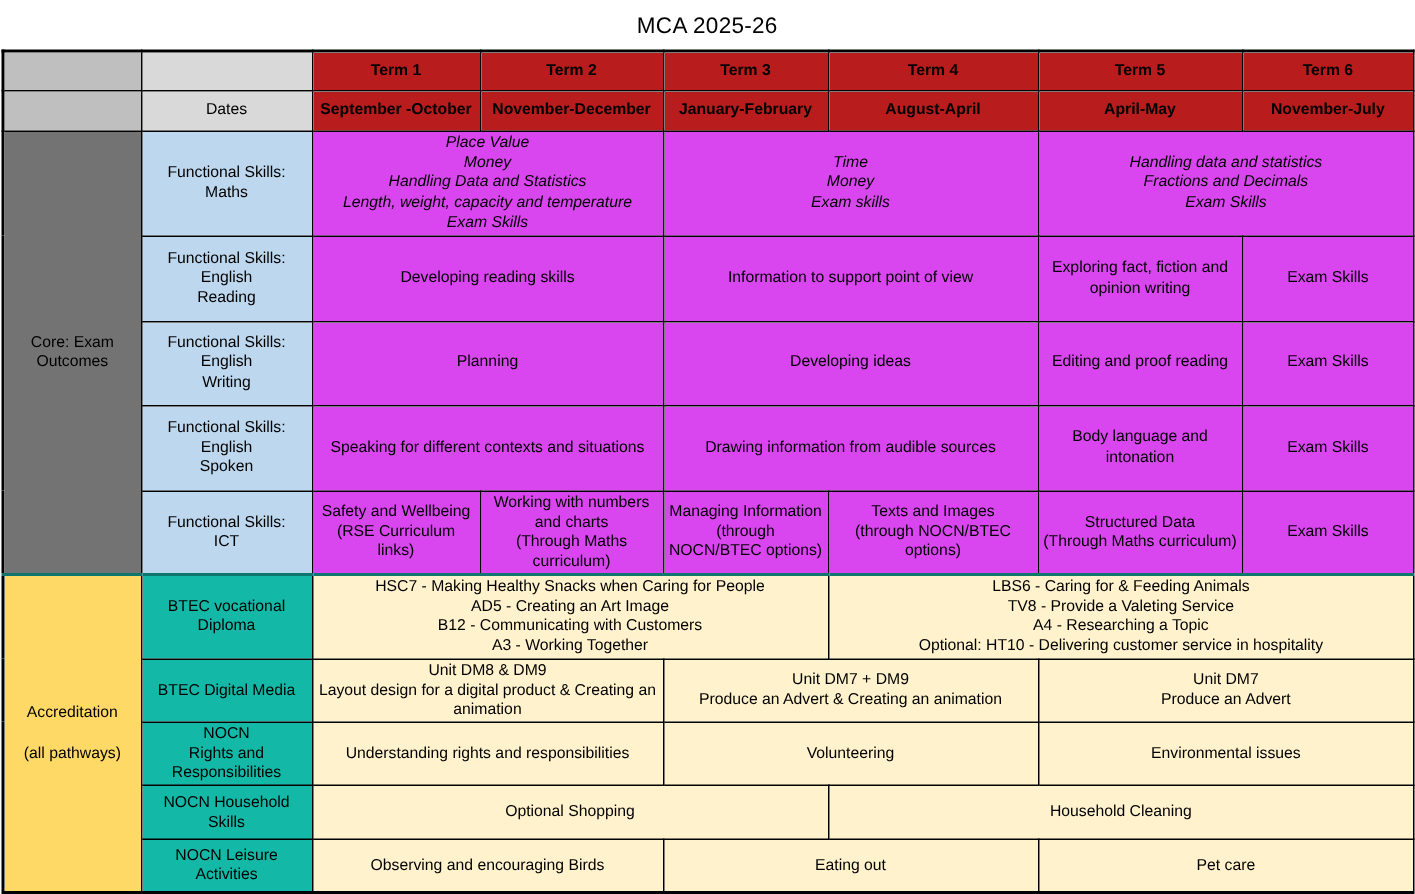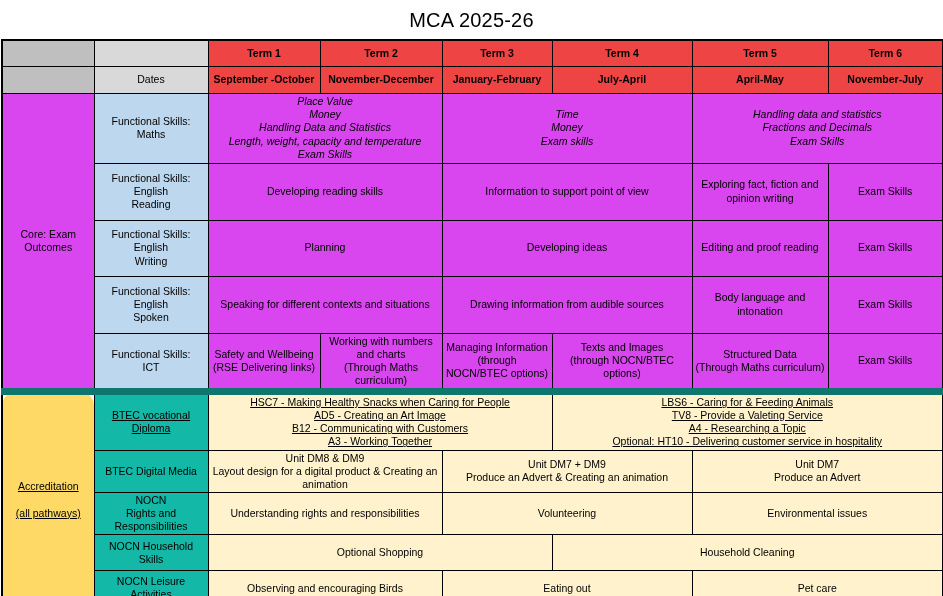--- a/index.html
+++ b/index.html
@@ -2,21 +2,21 @@
 <html><head>
 <meta charset="utf-8">
 <style>
   html,body { margin:0; padding:0; background:#ffffff; }
   body {
     width:943px; height:596px; overflow:hidden;
     font-family:"Liberation Sans", sans-serif;
     color:#000;
   }
   .title {
-    text-align:center; font-size:20px; font-weight:400;
+    text-align:center; font-size:15px; font-weight:400;
     padding:9px 0 7px 0; letter-spacing:0.2px;
   }
   table {
     border-collapse:collapse; table-layout:fixed;
     width:941px; margin:0 0 0 1px;
     border:2px solid #000; border-bottom:3px solid #000;
   }
   td {
     border:1px solid #000;
     text-align:center; vertical-align:middle;
@@ -25,30 +25,30 @@
     white-space:pre-line; overflow:hidden;
     word-wrap:break-word;
   }
   
   tr.r1{height:26px} tr.r2{height:27px} tr.r3{height:70px} tr.r4{height:57px}
   tr.r5{height:56px} tr.r6{height:57px} tr.r7{height:56px} tr.r8{height:54px}
   tr.r9{height:41px} tr.r10{height:40px} tr.r11{height:36px} tr.r12{height:36px}
   
   .gA   { background:#bfbfbf; }
   .gB   { background:#d9d9d9; }
-  .hdr  { background:#ef4444; font-weight:bold; }
-  .core-group { background:#d946ef;margin-left:48px; }
+  .hdr  { background:#b91c1c; font-weight:bold; }
+  .core-group { background:#737373;margin-left:48px; }
   .core-label { background:#bdd7ee; }
   .core-cell  { background:#d946ef; }
-  .acc-group  { background:#ffd966;border-radius:14px; }
+  .acc-group  { background:#ffd966; }
   .acc-label  { background:#14b8a6; }
   .acc-cell   { background:#fff2cc; }
   .italic { font-style:italic; }
   
-  .sec-top { border-top:7px solid #0f766e;text-decoration:underline; }
+  .sec-top { border-top:2px solid #0f766e; }
 </style>
 </head>
 <body>
 
 <div class="title">MCA 2025-26</div>
 
 <table>
   <colgroup>
     <col style="width:92px">
       <col style="width:114px">
@@ -71,21 +71,21 @@
     <td class="hdr">Term 5</td>
     <td class="hdr">Term 6</td>
   </tr>
 
   <tr class="r2">
     <td class="gA"></td>
     <td class="gB">Dates</td>
     <td class="hdr">September -October</td>
     <td class="hdr">November-December</td>
     <td class="hdr">January-February</td>
-    <td class="hdr">July-April</td>
+    <td class="hdr">August-April</td>
     <td class="hdr">April-May</td>
     <td class="hdr">November-July</td>
   </tr>
 
   <tr class="r3">
     <td class="core-group" rowspan="5">Core: Exam Outcomes</td>
     <td class="core-label">Functional Skills:
 Maths</td>
     <td class="core-cell italic" colspan="2">Place Value
 Money
@@ -127,21 +127,21 @@
     <td class="core-cell" colspan="2">Speaking for different contexts and situations</td>
     <td class="core-cell" colspan="2">Drawing information from audible sources</td>
     <td class="core-cell">Body language and intonation</td>
     <td class="core-cell">Exam Skills</td>
   </tr>
 
   <tr class="r7">
     <td class="core-label">Functional Skills:
 ICT</td>
     <td class="core-cell">Safety and Wellbeing
-(RSE Delivering links)</td>
+(RSE Curriculum links)</td>
     <td class="core-cell">Working with numbers and charts
 (Through Maths curriculum)</td>
     <td class="core-cell">Managing Information
 (through NOCN/BTEC options)</td>
     <td class="core-cell">Texts and Images
 (through NOCN/BTEC options)</td>
     <td class="core-cell">Structured Data
 (Through Maths curriculum)</td>
     <td class="core-cell">Exam Skills</td>
   </tr>

